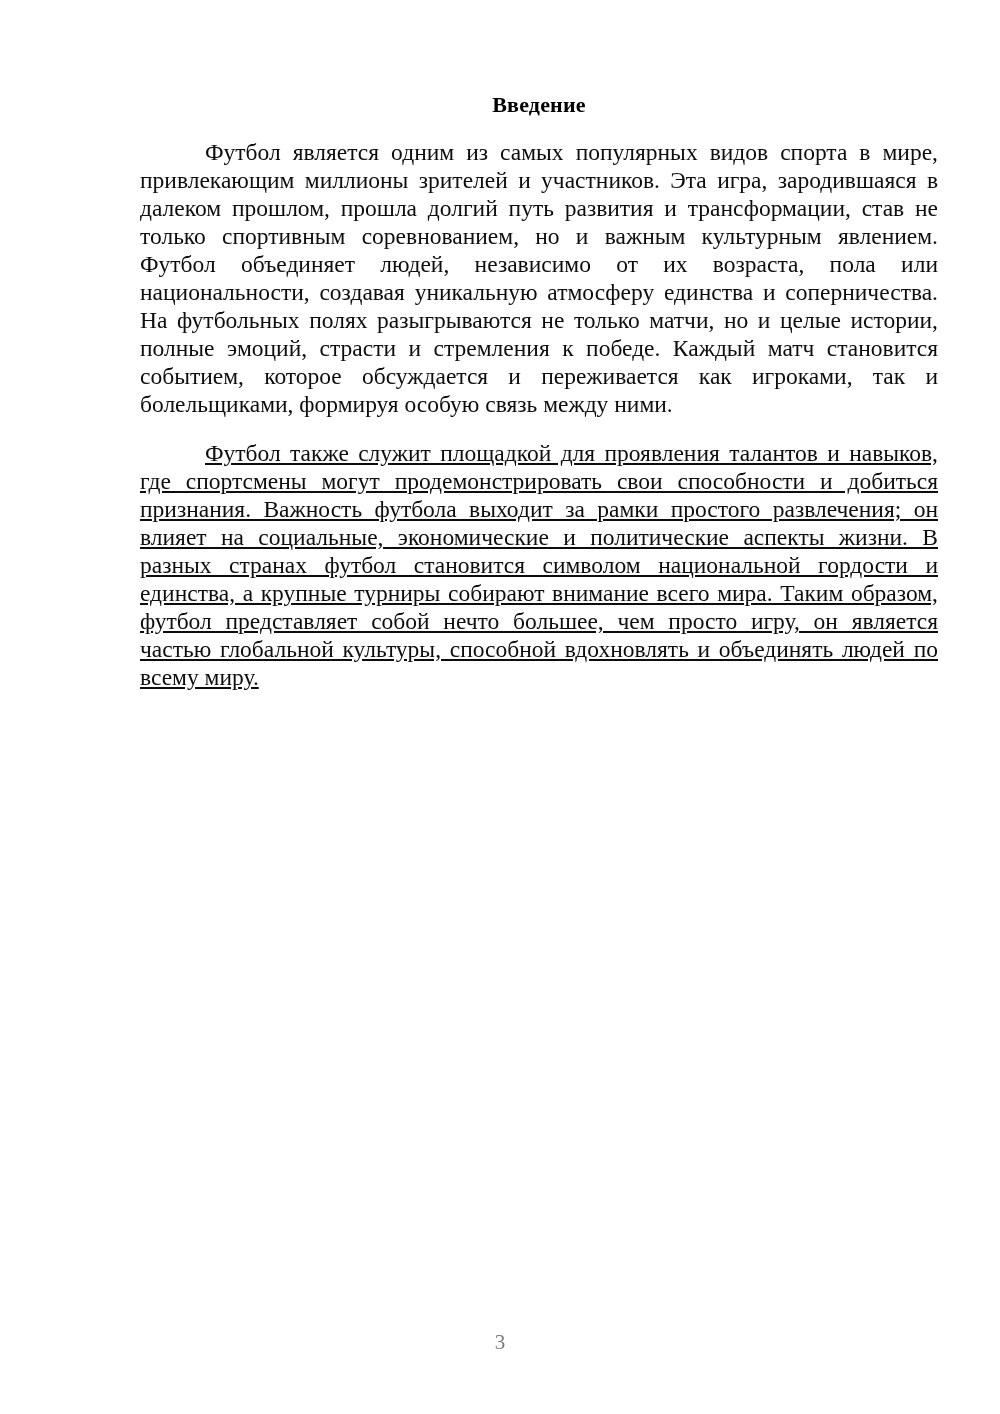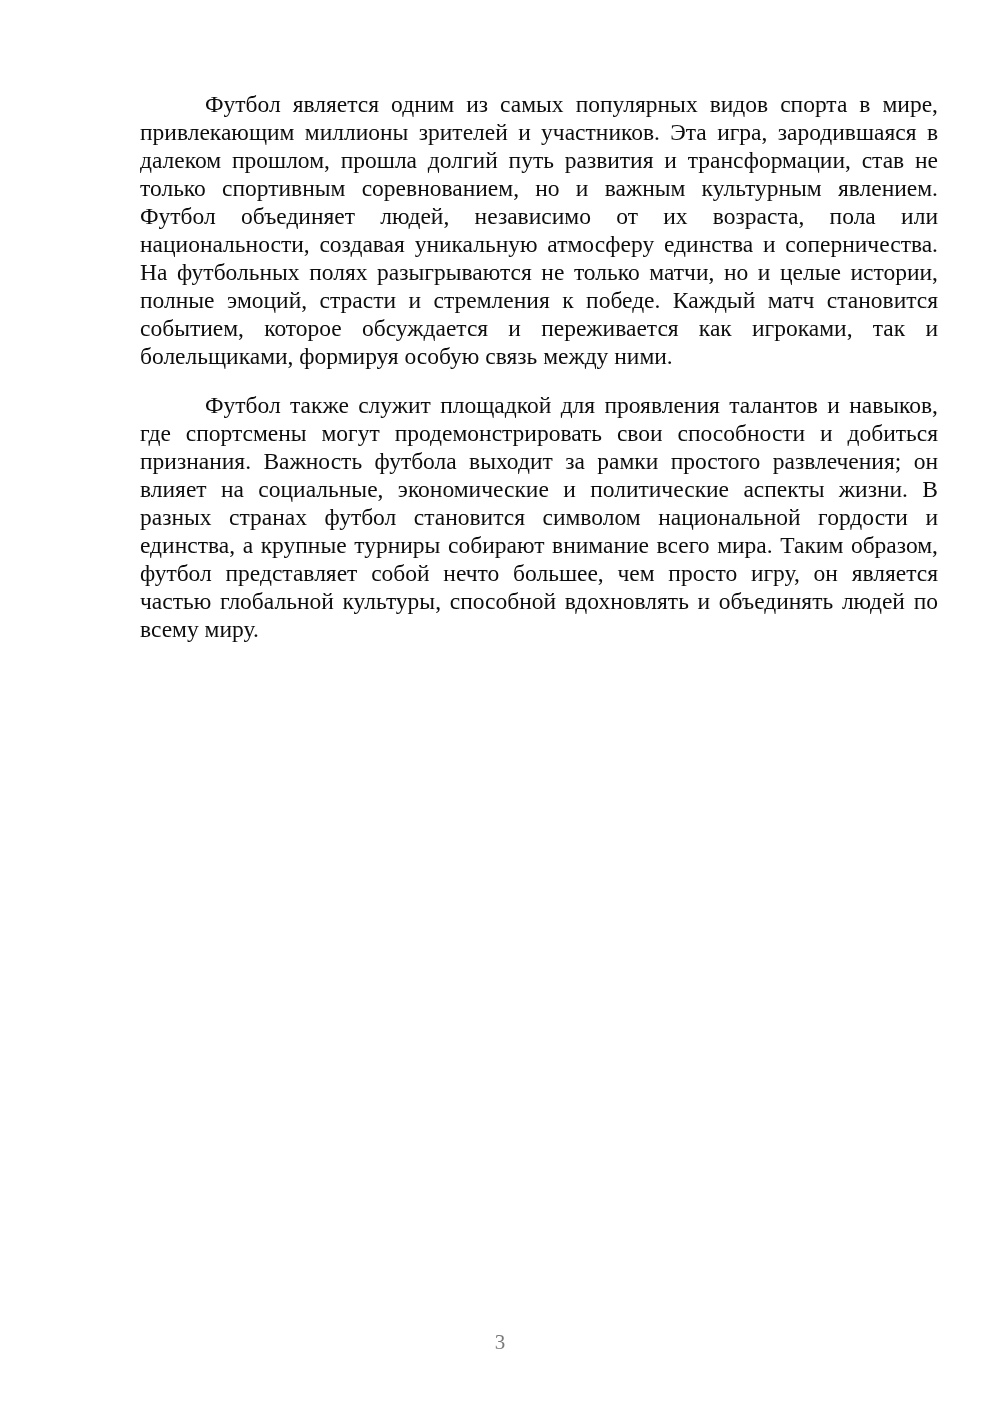--- a/index.html
+++ b/index.html
@@ -44,20 +44,21 @@
     text-align: justify;
     text-justify: inter-word;
     text-indent: 65px;
     margin: 0;
     color: #0d0d0d;
     hyphens: none;
   }
 
   .body-text + .body-text {
     margin-top: 21px;
+    text-decoration: underline;
   }
 
   .page-number {
     position: absolute;
     left: 0;
     right: 0;
     top: 1329px;
     text-align: center;
     font-size: 21px;
     line-height: 26px;
@@ -65,20 +66,21 @@
     font-family: "Liberation Serif", "DejaVu Serif", serif;
   }
 </style>
 </head>
 <body>
 
 <div class="page">
 
   <div class="content">
 
+    <h1 class="doc-title">Введение</h1>
 
     <p class="body-text">Футбол является одним из самых популярных видов спорта в мире, привлекающим миллионы зрителей и участников. Эта игра, зародившаяся в далеком прошлом, прошла долгий путь развития и трансформации, став не только спортивным соревнованием, но и важным культурным явлением. Футбол объединяет людей, независимо от их возраста, пола или национальности, создавая уникальную атмосферу единства и соперничества. На футбольных полях разыгрываются не только матчи, но и целые истории, полные эмоций, страсти и стремления к победе. Каждый матч становится событием, которое обсуждается и переживается как игроками, так и болельщиками, формируя особую связь между ними.</p>
 
     <p class="body-text">Футбол также служит площадкой для проявления талантов и навыков, где спортсмены могут продемонстрировать свои способности и добиться признания. Важность футбола выходит за рамки простого развлечения; он влияет на социальные, экономические и политические аспекты жизни. В разных странах футбол становится символом национальной гордости и единства, а крупные турниры собирают внимание всего мира. Таким образом, футбол представляет собой нечто большее, чем просто игру, он является частью глобальной культуры, способной вдохновлять и объединять людей по всему миру.</p>
 
   </div>
 
   <div class="page-number">3</div>
 
 </div>

